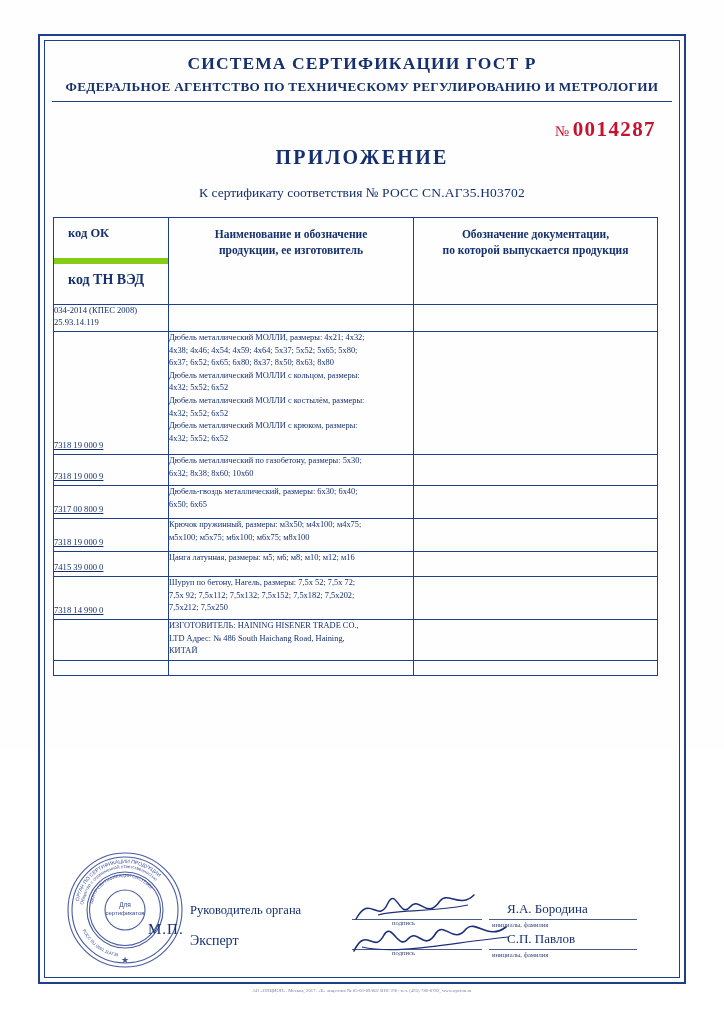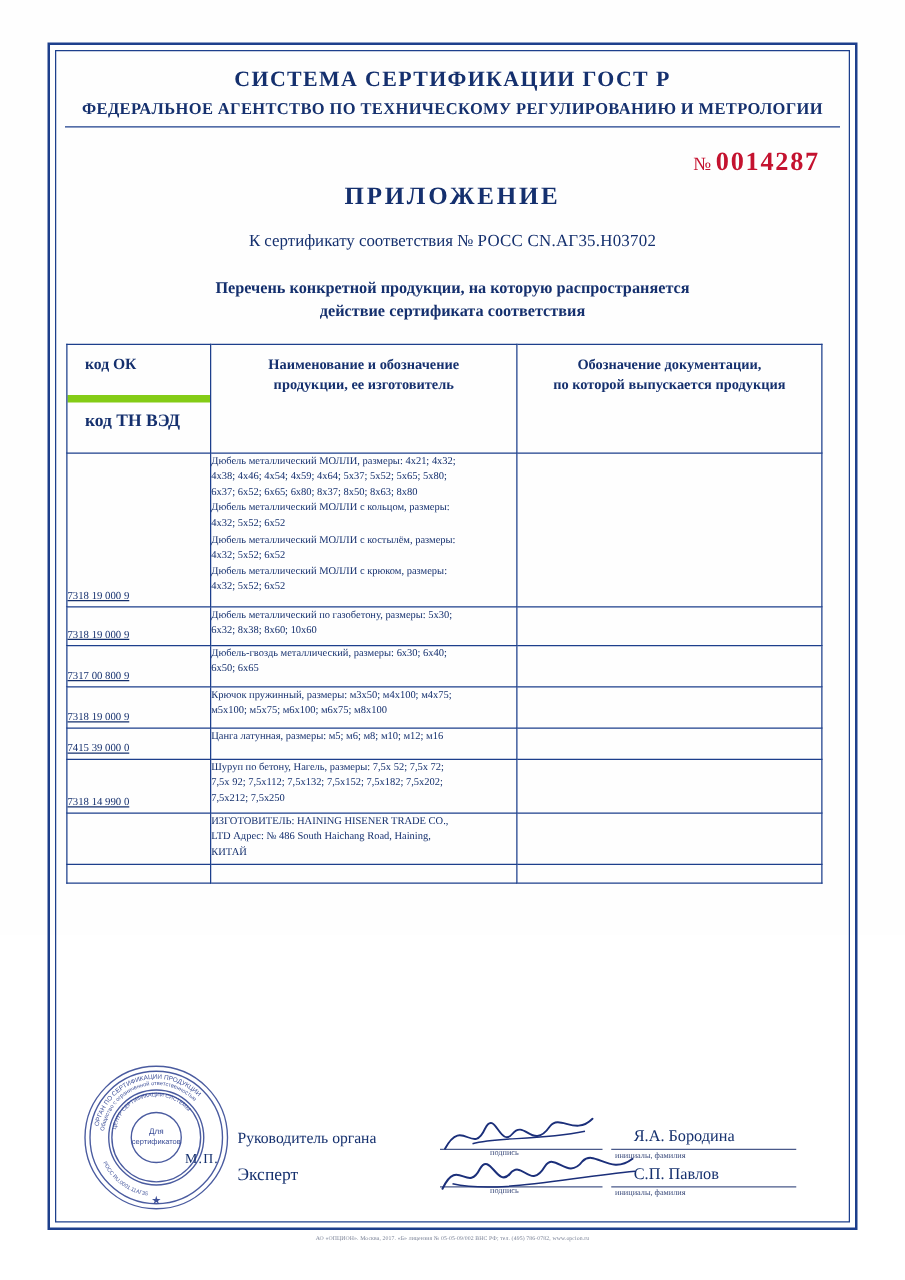--- a/index.html
+++ b/index.html
@@ -179,21 +179,21 @@
     color: #15306e;
   }
   .lbl-ruk { left: 138px; top: 58px; font-size: 12.5px; }
   .lbl-exp { left: 138px; top: 88px; font-size: 14px; }
   .sub-podpis1 { left: 340px; top: 74px; font-size: 6.6px; color: #3a4a7a; }
   .sub-podpis2 { left: 340px; top: 104px; font-size: 6.6px; color: #3a4a7a; }
   .name1 { left: 455px; top: 56px; font-size: 13px; }
   .name2 { left: 455px; top: 86px; font-size: 13px; }
   .sub-ini1 { left: 440px; top: 76px; font-size: 6.6px; color: #3a4a7a; }
   .sub-ini2 { left: 440px; top: 106px; font-size: 6.6px; color: #3a4a7a; }
-  .mp { left: 96px; top: 76px; font-size: 11px; letter-spacing: 1px; }
+  .mp { left: 96px; top: 76px; font-size: 15px; letter-spacing: 1px; }
 
   .line-1 { position: absolute; left: 300px; top: 74px; width: 130px; border-bottom: 1px solid #4a5a8a; }
   .line-2 { position: absolute; left: 300px; top: 104px; width: 130px; border-bottom: 1px solid #4a5a8a; }
   .line-3 { position: absolute; left: 437px; top: 74px; width: 148px; border-bottom: 1px solid #4a5a8a; }
   .line-4 { position: absolute; left: 437px; top: 104px; width: 148px; border-bottom: 1px solid #4a5a8a; }
 
   
   .stamp {
     position: absolute;
     left: 60px;
@@ -235,24 +235,20 @@
       <span class="num">0014287</span>
     </div>
 
     <div class="doc-title">ПРИЛОЖЕНИЕ</div>
 
     <div class="cert-line">
       <span>К сертификату соответствия №</span>
       <span class="cert-no">РОСС CN.АГ35.Н03702</span>
     </div>
 
-    <div class="subtitle">
-      <div>Перечень конкретной продукции,  на которую распространяется</div>
-      <div>действие сертификата соответствия</div>
-    </div>
 
     <table class="grid">
       <colgroup>
         <col class="col-a">
           <col class="col-b">
           <col class="col-c">
       </colgroup>
       <thead>
         <tr>
           <td style="padding:0">
@@ -268,20 +264,28 @@
           <td>
             <div class="th-cell">
               <div>Обозначение документации,</div>
               <div>по которой выпускается продукция</div>
             </div>
           </td>
         </tr>
       </thead>
       <tbody>
 
+        <tr>
+          <td class="code-cell">
+            <div>034-2014 (КПЕС 2008)</div>
+            <div>25.93.14.119</div>
+          </td>
+          <td class="prod-cell" style="height:26px"></td>
+          <td class="prod-cell"></td>
+        </tr>
 
         <tr>
           <td class="code-cell bottom-al" style="height:120px">
             <div>7318 19 000 9</div>
           </td>
           <td class="prod-cell">
             <p>Дюбель металлический МОЛЛИ, размеры: 4х21; 4х32;</p>
             <p>4х38; 4х46; 4х54; 4х59; 4х64; 5х37; 5х52; 5х65; 5х80;</p>
             <p>6х37; 6х52; 6х65; 6х80; 8х37; 8х50; 8х63; 8х80</p>
             <p>Дюбель металлический МОЛЛИ с кольцом, размеры:</p>

